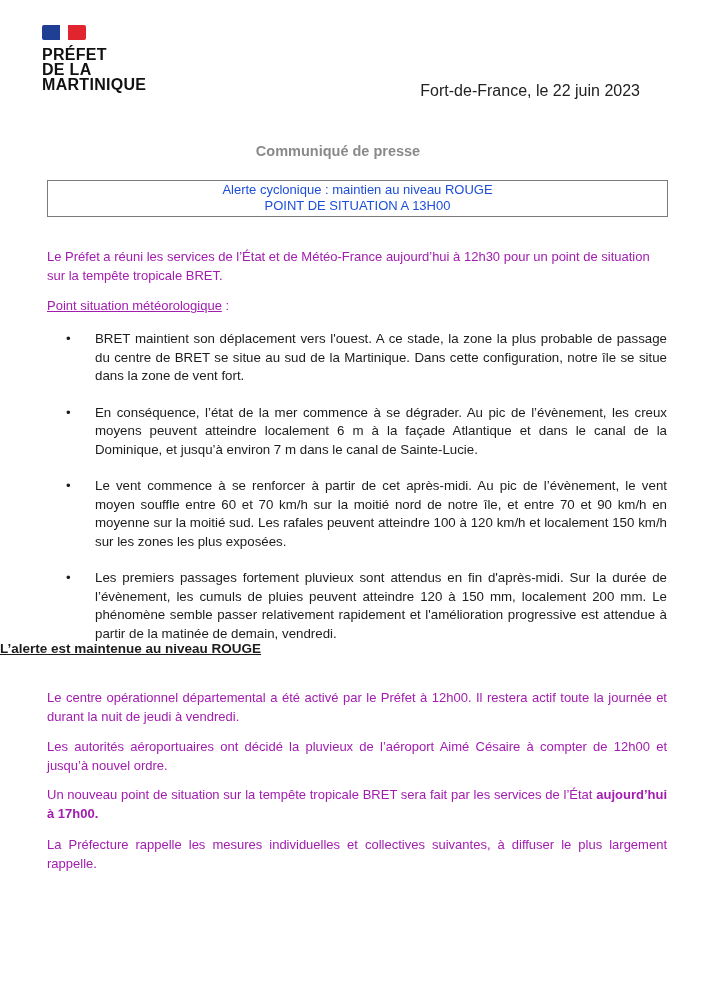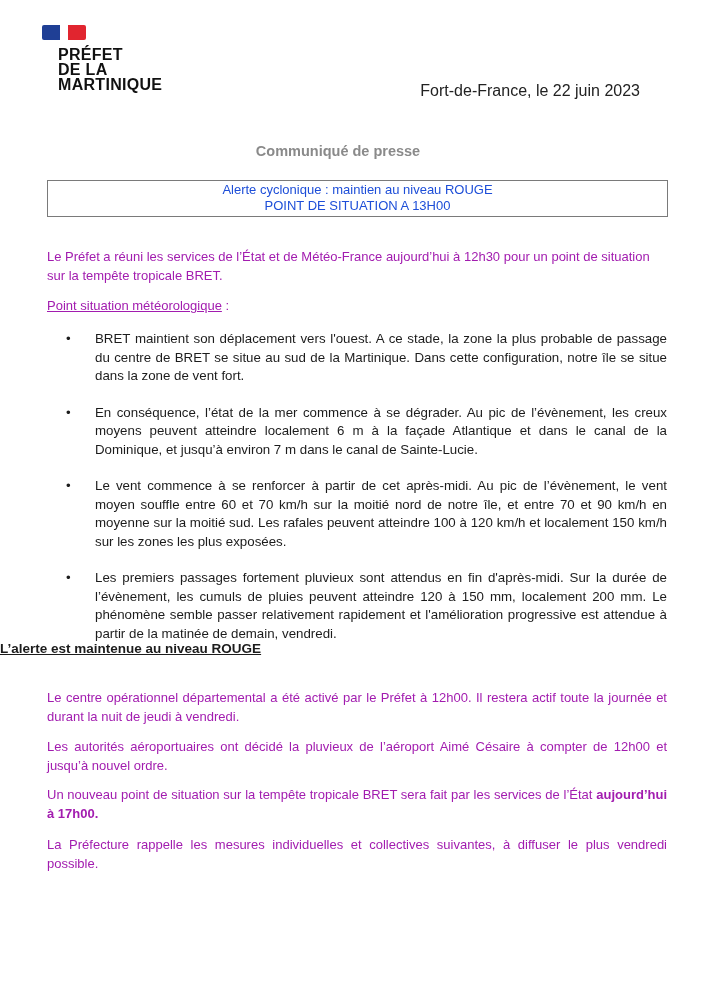--- a/index.html
+++ b/index.html
@@ -8,21 +8,21 @@
     font-family: "Liberation Sans", "DejaVu Sans", sans-serif;
     color: #1c1c1c;
   }
   .logo { position: absolute; left: 42px; top: 25px; }
   .flag { display: flex; width: 44px; height: 15px; }
   .flag .b { width: 18px; background: #1f3f95; border-radius: 2px 0 0 2px; }
   .flag .w { width: 8px; background: #ffffff; }
   .flag .r { width: 18px; background: #e1252f; border-radius: 0 2px 2px 0; }
   .logo-title {
     margin-top: 7px; font-weight: bold; font-size: 16px; line-height: 15px;
-    letter-spacing: 0.3px; color: #111; margin-left: 16px;
+    letter-spacing: 0.3px; color: #111;
   }
   .motto {
     margin-top: 5px; font-family: "Liberation Serif", "DejaVu Serif", serif;
     font-style: italic; font-size: 8.5px; line-height: 10px; color: #222;
   }
   .dateline { position: absolute; right: 71px; top: 82px; font-size: 16px; color: #222; }
   .press {
     position: absolute; left: 0; width: 676px; top: 143px; text-align: center;
     font-size: 14.5px; color: #8a8a8a; font-weight: bold;
   }
@@ -84,13 +84,13 @@
 <div class="rouge-head">L’alerte est maintenue au niveau ROUGE</div>
 
 <div class="para justify" style="top:689px;">Le centre opérationnel départemental a été activé par le Préfet à 12h00. Il restera actif toute la journée et durant la nuit de jeudi à vendredi.</div>
 
 <div class="para justify" style="top:738px;">Les autorités aéroportuaires ont décidé la pluvieux de l’aéroport Aimé Césaire à compter de 12h00 et jusqu’à nouvel ordre.</div>
 
 <div class="para justify" style="top:786px;">
   <span>Un nouveau point de situation sur la tempête tropicale BRET sera fait par les services de l’État </span><b>aujourd’hui à 17h00.</b>
 </div>
 
-<div class="para justify" style="top:836px;">La Préfecture rappelle les mesures individuelles et collectives suivantes, à diffuser le plus vendredi possible.</div>
+<div class="para justify" style="top:836px;">La Préfecture rappelle les mesures individuelles et collectives suivantes, à diffuser le plus largement rappelle.</div>
 
 </body></html>

